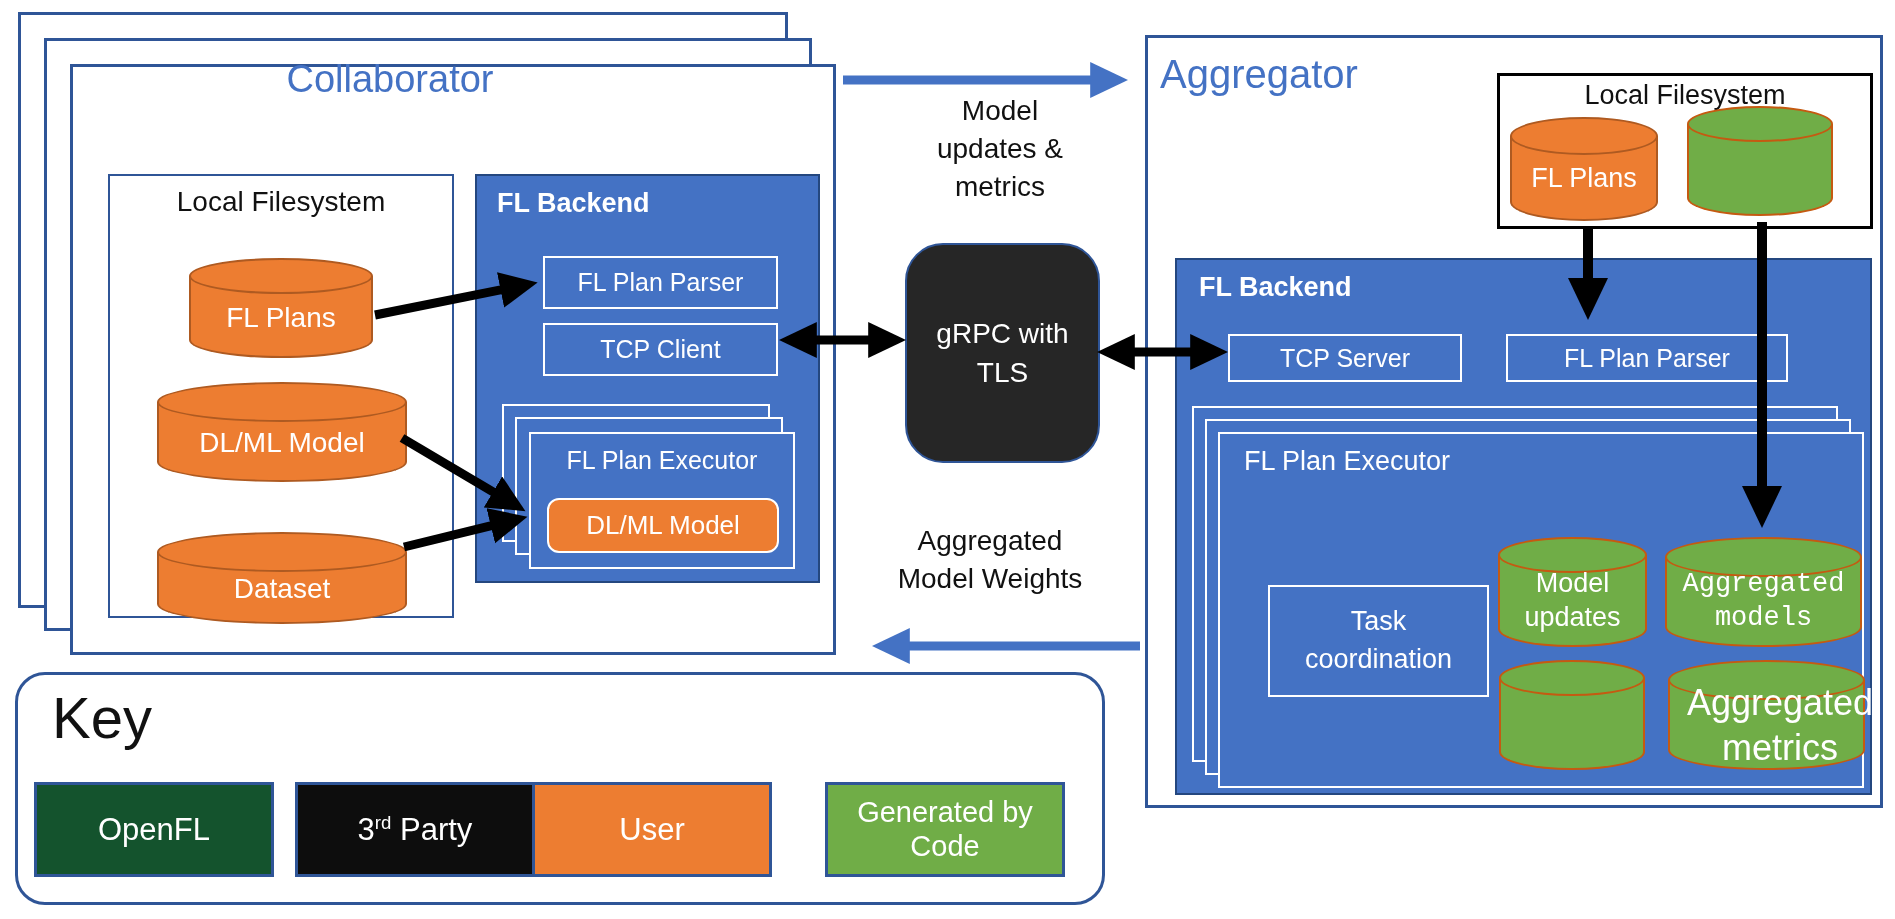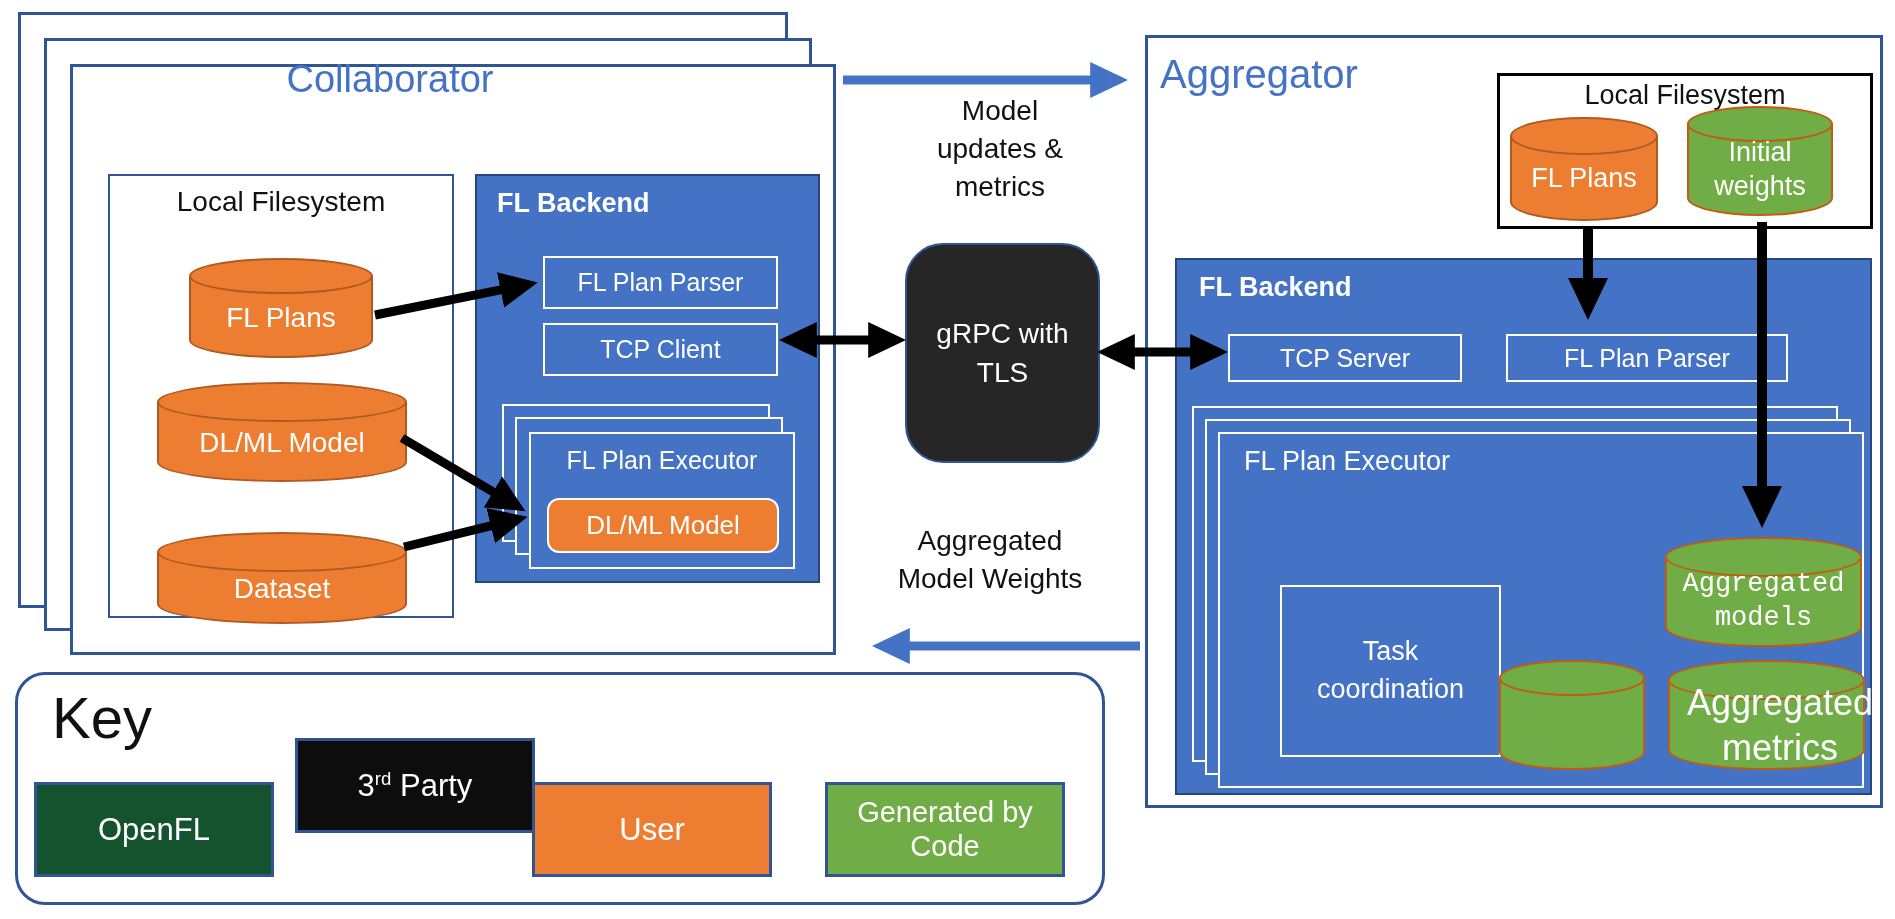--- a/index.html
+++ b/index.html
@@ -115,45 +115,49 @@
 
   <div class="cyl cyl--orange" style="left:1510px; top:117px; width:148px; height:104px; --eh:38px; z-index:5;">
     <div class="top"></div>
     <div class="body"></div>
     <div class="lbl" style="font-size:27px;">FL Plans</div>
   </div>
 
   <div class="cyl cyl--green" style="left:1687px; top:106px; width:146px; height:110px; --eh:36px; z-index:5;">
     <div class="top"></div>
     <div class="body"></div>
-    <div class="lbl" style="font-size:27px;">Initial weights</div>
   </div>
 
   <div class="abs bluebox" style="left:1175px; top:258px; width:697px; height:537px;">
     <div class="abs" style="left:22px; top:12px; color:#fff; font-size:27px; font-weight:bold;">FL Backend</div>
   </div>
 
   <div class="abs inner" style="left:1228px; top:326px; width:234px; height:48px; font-size:25px;">
     <span>TCP Server</span>
   </div>
 
   <div class="abs inner" style="left:1506px; top:326px; width:282px; height:48px; font-size:25px;">
     <span>FL Plan Parser</span>
   </div>
 
   <div class="abs inner" style="left:1192px; top:398px; width:646px; height:356px;"></div>
   <div class="abs inner" style="left:1205px; top:411px; width:646px; height:356px;"></div>
   <div class="abs inner" style="left:1218px; top:424px; width:646px; height:356px; display:block;">
     <div class="abs" style="left:24px; top:12px; color:#fff; font-size:27px;">FL Plan Executor</div>
 
-    <div class="abs inner" style="left:60px; top:143px; width:221px; height:172px; font-size:27px; line-height:1.4; padding:0 32px;">
+    <div class="abs inner" style="left:48px; top:143px; width:221px; height:112px; font-size:27px; line-height:1.4; padding:0 32px;">
       <span>Task coordination</span>
     </div>
   </div>
 
+  <div class="cyl cyl--green" style="left:1498px; top:537px; width:149px; height:110px; --eh:36px; z-index:10;">
+    <div class="top"></div>
+    <div class="body"></div>
+    <div class="lbl" style="font-size:27px;">Model updates</div>
+  </div>
 
   <div class="cyl cyl--green" style="left:1665px; top:537px; width:197px; height:110px; --eh:40px; z-index:10;">
     <div class="top"></div>
     <div class="body"></div>
     <div class="lbl" style="font-size:27px;font-family:Liberation Mono, monospace;">Aggregated models</div>
   </div>
 
   <div class="cyl cyl--green" style="left:1499px; top:660px; width:146px; height:110px; --eh:36px; z-index:10;">
     <div class="top"></div>
     <div class="body"></div>
@@ -167,21 +171,21 @@
 
   <div class="abs" style="left:15px; top:672px; width:1090px; height:233px; background:#fff;
               border:3.5px solid #2F5597; border-radius:30px;"></div>
 
   <div class="abs black-text" style="left:52px; top:684px; font-size:58px;">Key</div>
 
   <div class="swatch" style="left:34px; top:782px; width:240px; height:95px; background:#14532d; font-size:31px;">
     <span>OpenFL</span>
   </div>
 
-  <div class="swatch" style="left:295px; top:738px; width:240px; height:95px; background:#0D0D0D; font-size:31px;">
+  <div class="swatch" style="left:295px; top:782px; width:240px; height:95px; background:#0D0D0D; font-size:31px;">
     <span>
       <span>3</span><sup style="font-size:0.6em;">rd</sup><span> Party</span>
     </span>
   </div>
 
   <div class="swatch" style="left:532px; top:782px; width:240px; height:95px; background:#ED7D31; font-size:31px;">
     <span>User</span>
   </div>
 
   <div class="swatch" style="left:825px; top:782px; width:240px; height:95px; background:#70AD47; font-size:29px; padding:0 18px;">

